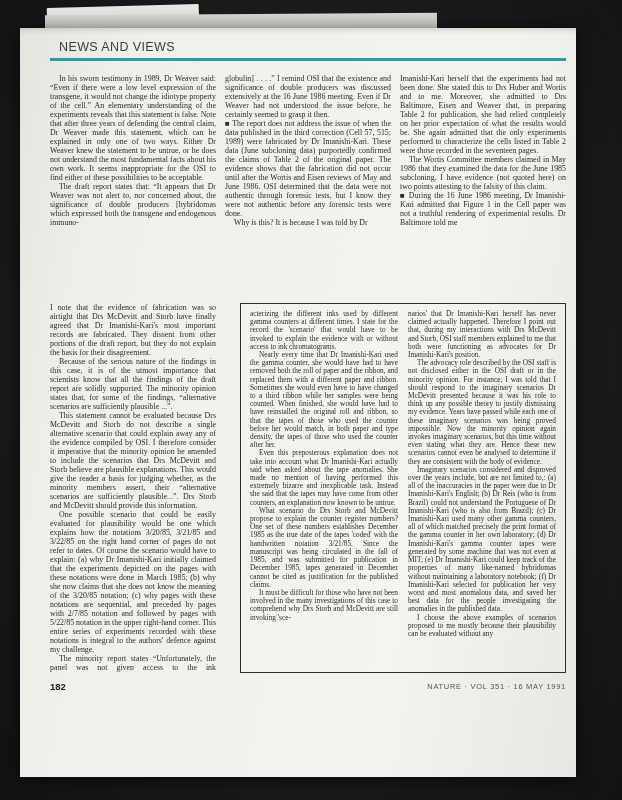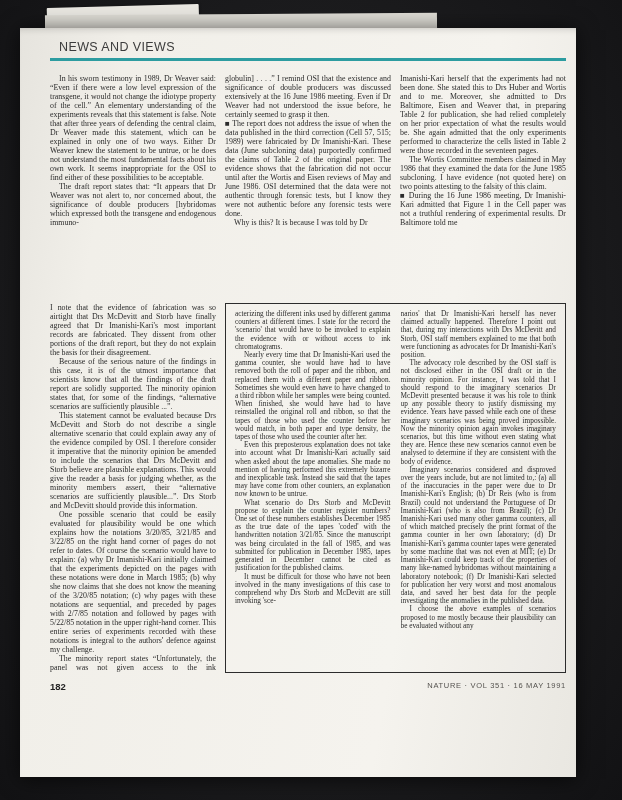--- a/index.html
+++ b/index.html
@@ -47,38 +47,38 @@
   .body-text p{
     margin:0;text-align:justify;text-indent:9px;
     font-size:7.9px;line-height:9px;color:var(--text);
   }
   .body-text p.cont{text-indent:0;}
   .body-text p.bullet{text-indent:0;}
 
   .top-cols{display:flex;gap:9px;margin-top:13px;height:220px;overflow:hidden;}
   .top-cols .col{flex:1;overflow:hidden;}
 
-  .lower{display:flex;gap:9px;margin-top:9px;height:370px;}
+  .lower{display:flex;gap:24px;margin-top:9px;height:370px;}
   .lower-left{width:166px;flex:none;overflow:hidden;}
 
   .qbox{
     flex:1;border:1.5px solid #2c2c2c;padding:6px 9px 8px;overflow:hidden;
     background:rgba(255,255,255,.08);
   }
   .qbox-title{
     font-family:"Liberation Sans", sans-serif;
     font-size:15px;font-weight:bold;color:#1d1d1d;
     margin:1px 0 8px 1px;letter-spacing:.1px;
   }
   .box-cols{display:flex;gap:10px;height:398px;overflow:hidden;}
   .box-cols .col{flex:1;overflow:hidden;}
   .box-cols p{font-size:7.3px;line-height:8.2px;}
 
   .footer{
-    display:flex;justify-content:space-between;align-items:flex-start;
+    display:flex;justify-content:space-between;align-items:center;
     margin-top:8px;font-family:"Liberation Sans", sans-serif;
   }
   .footer .page-num{font-size:9.5px;font-weight:bold;color:#222;}
   .footer .journal{font-size:7.5px;color:#55534f;letter-spacing:.7px;}
 </style>
 </head>
 <body>
 
 <div class="scene">
   <div class="corner-sheet"></div>

